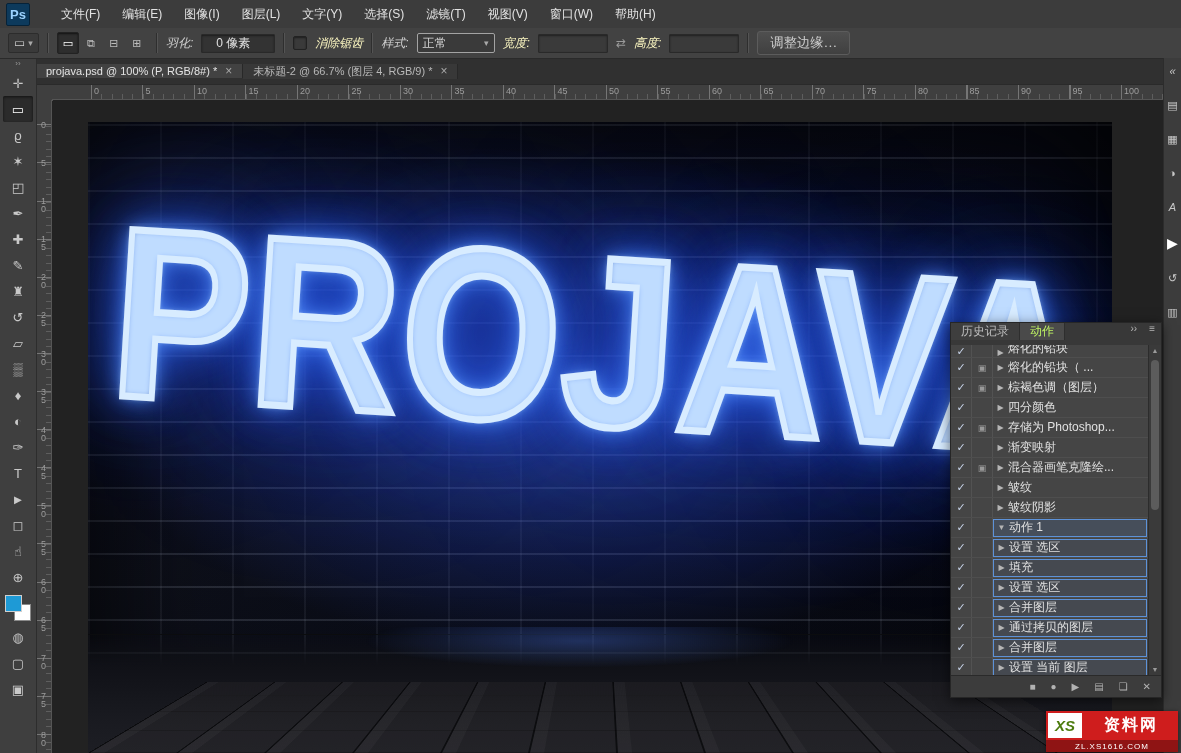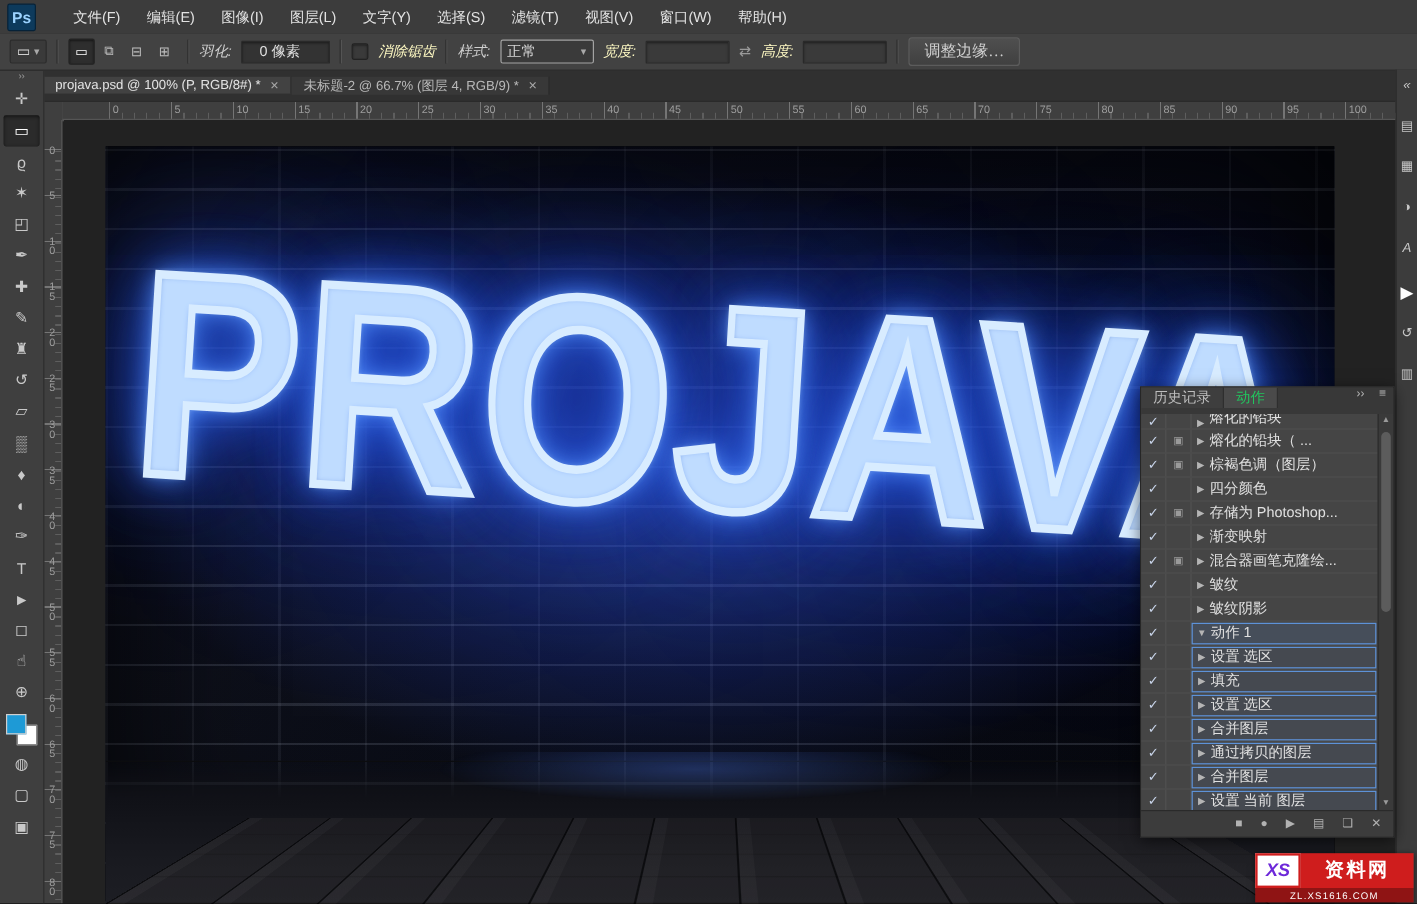--- a/index.html
+++ b/index.html
@@ -102,21 +102,21 @@
           transform:perspective(240px) rotateX(38deg);transform-origin:50% 100%;}
   .floor-glow{position:absolute;left:18%;top:-8px;width:60%;height:70px;
               background:radial-gradient(ellipse 50% 55% at 50% 20%, rgba(84,132,255,.30), transparent 70%);}
 
   
   .panel{position:absolute;left:950px;top:322px;width:212px;height:376px;background:#454545;
          border:1px solid #262626;box-shadow:0 3px 12px rgba(0,0,0,.55);z-index:40;box-sizing:border-box;}
   .panel-tabs{height:22px;background:#383838;display:flex;align-items:flex-start;border-bottom:1px solid #2a2a2a;}
   .panel-tab{padding:0 10px;display:flex;align-items:center;font-size:12px;color:#bdbdbd;background:#3e3e3e;
              border-right:1px solid #2e2e2e;}
-  .panel-tab.active{background:#4a4a4a;color:#22c55e;}
+  .panel-tab.active{background:#4a4a4a;color:#bef264;}
   .pt-spacer{flex:1;}
   .ph-icon{display:flex;align-items:center;padding:0 6px;color:#b5b5b5;font-size:10px;}
   .action-list{position:absolute;left:0;top:22px;right:12px;bottom:22px;overflow:hidden;background:#454545;}
   .row{height:20px;display:flex;align-items:center;border-bottom:1px solid #4e4e4e;box-sizing:border-box;}
   .row.f-partial{height:13px;overflow:hidden;align-items:flex-end;}
   .cell{width:20px;align-self:stretch;display:flex;align-items:center;justify-content:center;
         border-right:1px solid #525252;flex:0 0 20px;}
   .cell .chk{color:#c7d3e8;font-size:11px;}
   .cell .dlg{color:#9a9a9a;font-size:9px;visibility:hidden;}
   .row.f-dialog .dlg{visibility:visible;}
@@ -140,21 +140,21 @@
   
   .dock{position:absolute;right:0;top:58px;bottom:0;width:18px;background:#3c3c3c;border-left:1px solid #2c2c2c;
         display:flex;flex-direction:column;align-items:center;gap:23px;padding-top:8px;z-index:35;box-sizing:border-box;}
   .dock-icon{color:#c7c7c7;font-size:11px;line-height:1;}
   .dock-icon.f-big{color:#fff;font-size:14px;}
 
   
   .watermark{position:absolute;left:1046px;top:711px;width:132px;height:41px;display:flex;flex-direction:column;
              z-index:60;box-shadow:0 1px 5px rgba(0,0,0,.5);}
   .wm-top{flex:1;display:flex;}
-  .wm-xs{background:#fff;color:#6d28d9;font-weight:bold;font-style:italic;font-size:15px;display:flex;
+  .wm-xs{background:#fff;color:#4d7c0f;font-weight:bold;font-style:italic;font-size:15px;display:flex;
          align-items:center;justify-content:center;padding:0 7px;border:2px solid #cf1d1d;box-sizing:border-box;}
   .wm-name{background:#cf1d1d;color:#fff;font-weight:bold;font-size:16px;flex:1;display:flex;
            align-items:center;justify-content:center;letter-spacing:2px;}
   .wm-url{height:12px;background:#8f1414;color:#fff;font-size:8px;display:flex;align-items:center;
           justify-content:center;letter-spacing:1px;}
 </style>
 </head>
 <body>
 
 <div class="app">

